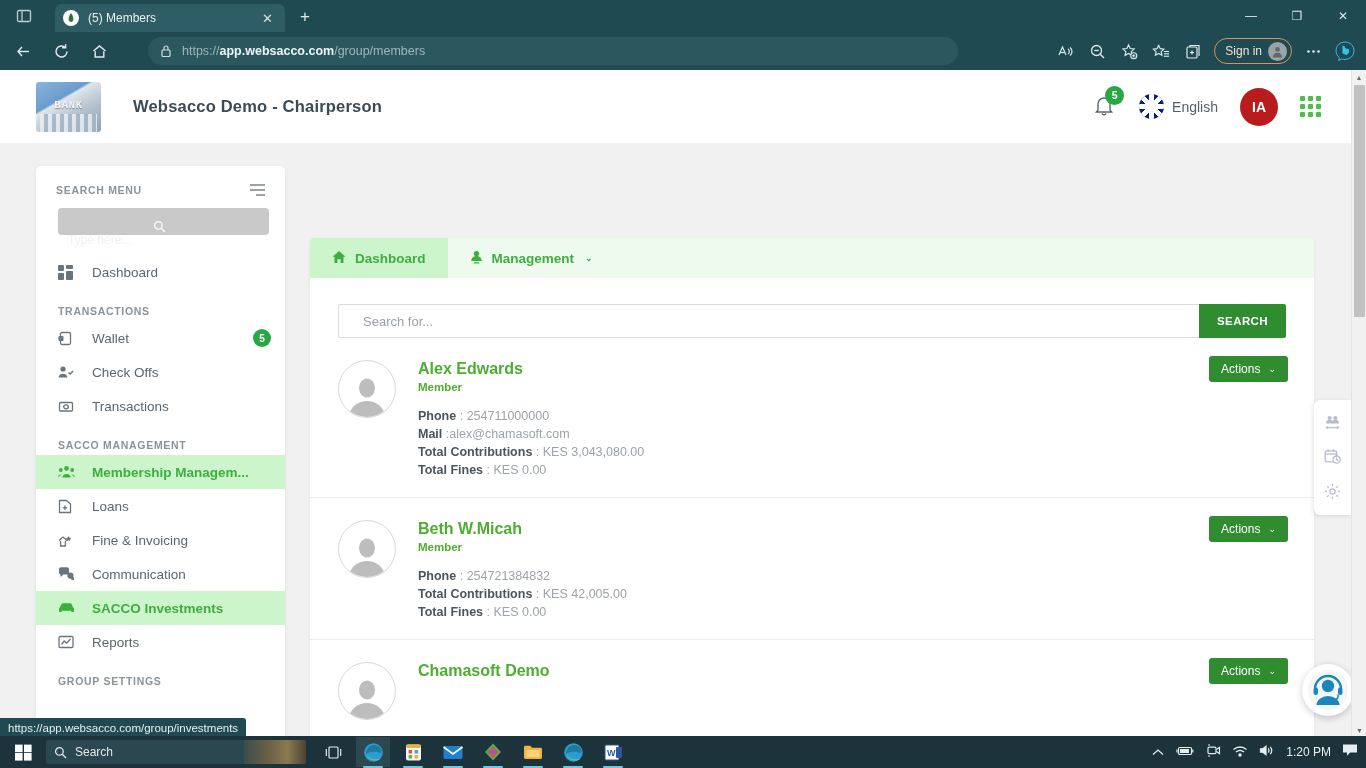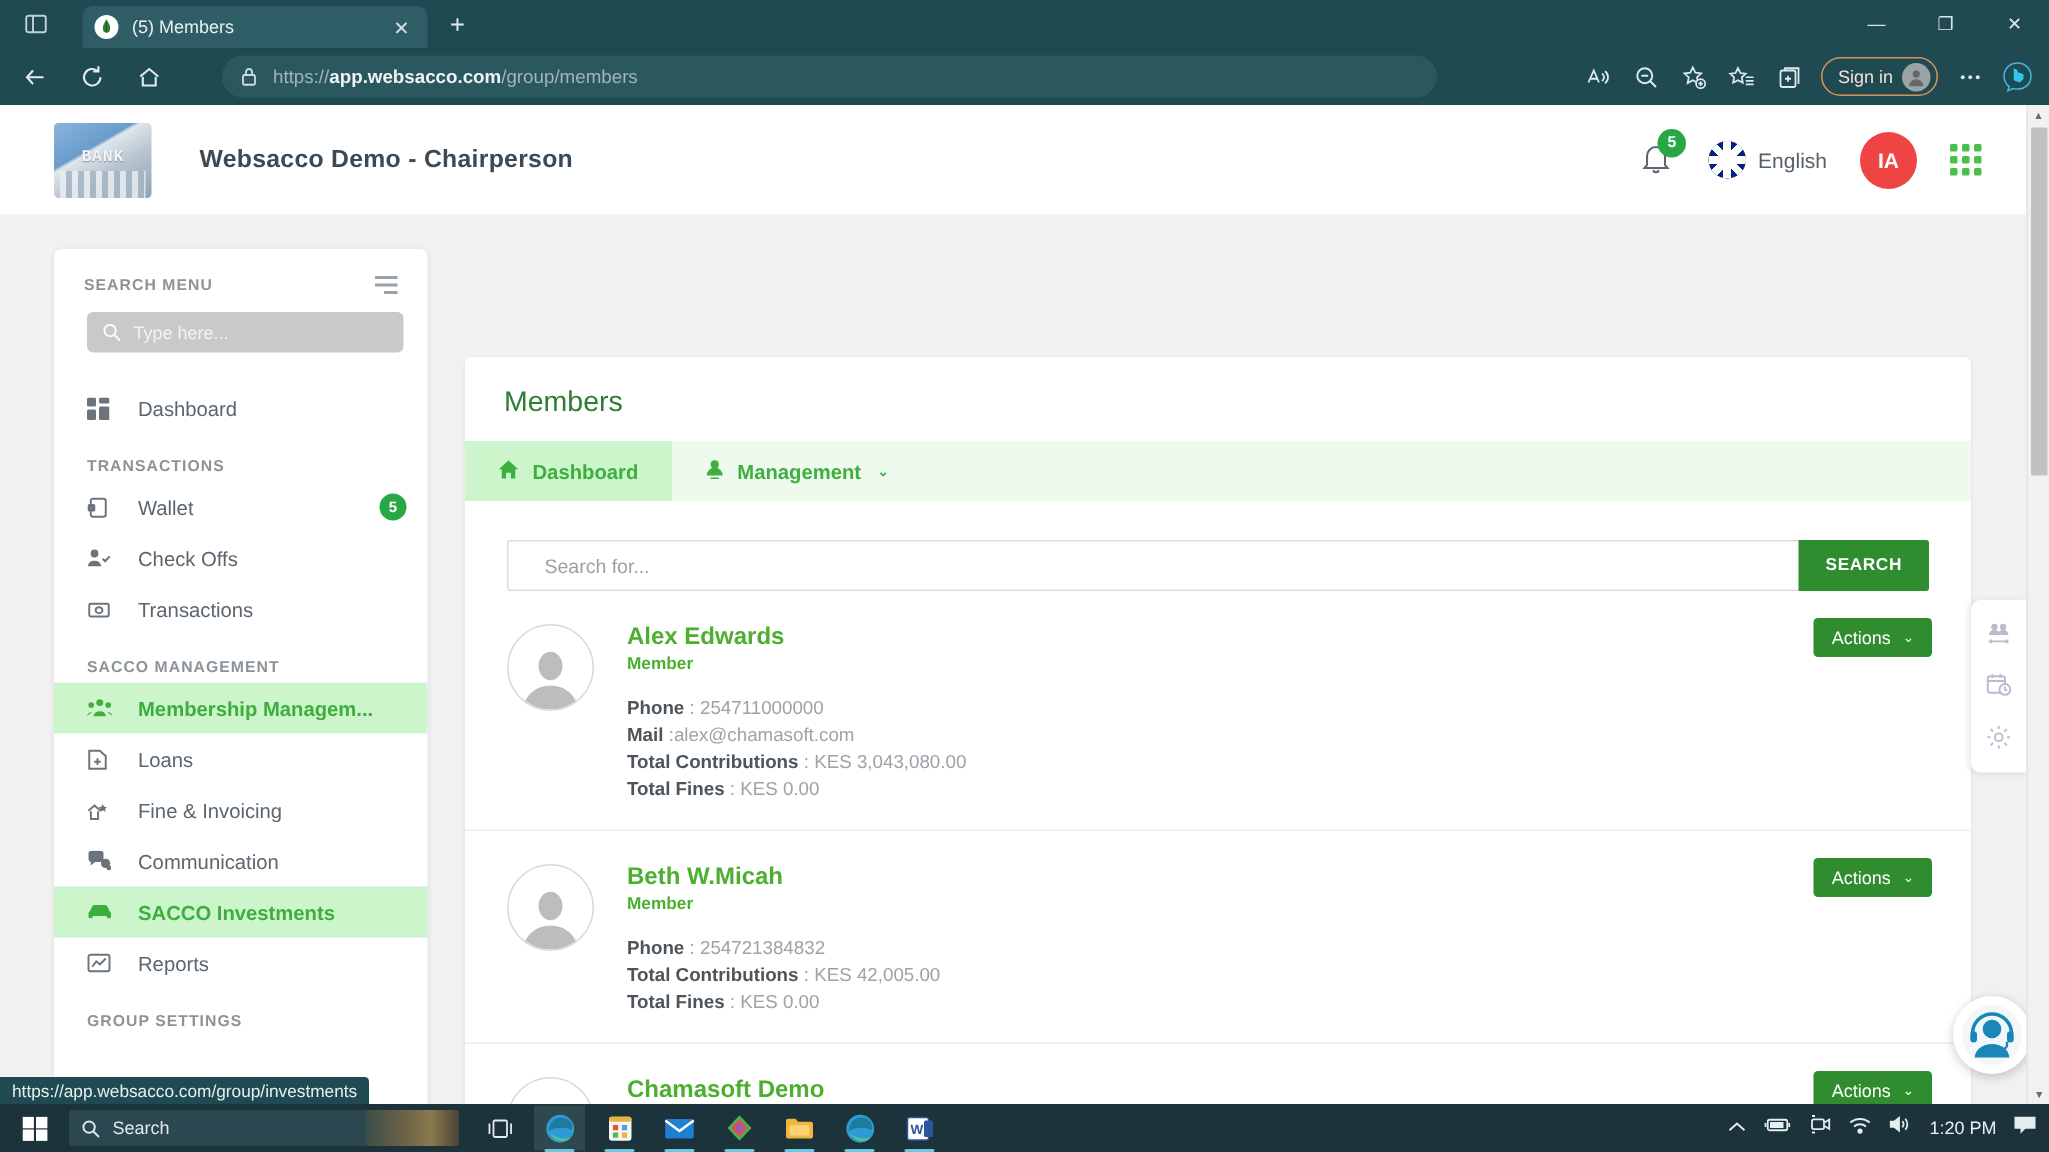--- a/index.html
+++ b/index.html
@@ -156,21 +156,21 @@
   .flag::after {
     content: ""; position: absolute; inset: 0;
     background:
       linear-gradient(90deg, transparent 40%, #fff 40% 60%, transparent 60%),
       linear-gradient(0deg, transparent 40%, #fff 40% 60%, transparent 60%),
       linear-gradient(90deg, transparent 44%, #cf142b 44% 56%, transparent 56%),
       linear-gradient(0deg, transparent 44%, #cf142b 44% 56%, transparent 56%);
   }
   .lang-label { font-size: 14px; color: #55606a; }
   .avatar-circle {
-    width: 38px; height: 38px; border-radius: 50%; background: #ef4444;
+    width: 38px; height: 38px; border-radius: 50%; background: #b91c1c;
     color: #fff; font-size: 14px; font-weight: 700;
     display: flex; align-items: center; justify-content: center;
   }
   .grid-dots {
     display: grid; grid-template-columns: repeat(3, 5px); gap: 3px;
   }
   .grid-dots i { width: 5px; height: 5px; background: #49c149; border-radius: 1px; display: block; }
 
   
   .sidebar {
@@ -186,21 +186,21 @@
     font-size: 10.5px; font-weight: 700; letter-spacing: .7px; color: #8b9399;
   }
   .menu-lines { display: flex; flex-direction: column; gap: 3px; align-items: flex-end; }
   .menu-lines i { display: block; height: 2px; background: #9aa1a7; }
   .menu-lines i:nth-child(1) { width: 15px; }
   .menu-lines i:nth-child(2) { width: 15px; }
   .menu-lines i:nth-child(3) { width: 9px; }
 
   .side-search {
     margin: 8px 16px 0 22px; height: 27px; background: #c9c9c9;
-    border-radius: 4px; display: flex; align-items: center; padding: 12px 10px;
+    border-radius: 4px; display: flex; align-items: center; padding: 12px 10px; flex-direction: column;
   }
   .side-search .sicon { margin-right: 8px; display: flex; }
   .side-search input {
     border: 0; background: transparent; outline: none; width: 100%;
     font-size: 12px; color: #fff; font-family: "Liberation Sans", sans-serif;
   }
   .side-search input::placeholder { color: #f2f2f2; }
 
   .nav-section {
     padding: 16px 0 4px 22px; font-size: 10.5px; font-weight: 700;
@@ -626,21 +626,20 @@
             <polyline points="3.5,9.5 6.2,6 8.6,8 12.5,4"></polyline>
           </svg>
         </span>
         <span class="ni-label">Reports</span>
       </div>
 
       <div class="nav-section">GROUP SETTINGS</div>
     </div>
 
     <div class="main-card">
-      <div class="main-title">Members</div>
 
       <div class="tabs-bar">
         <div class="tab-item active">
           <span>
             <svg width="14" height="14" viewBox="0 0 14 14" fill="#3eae3e">
               <path d="M7 1 L13.5 6.8 H11.5 V13 H8.6 V9.2 H5.4 V13 H2.5 V6.8 H.5Z"></path>
             </svg>
           </span>
           <span>Dashboard</span>
         </div>

